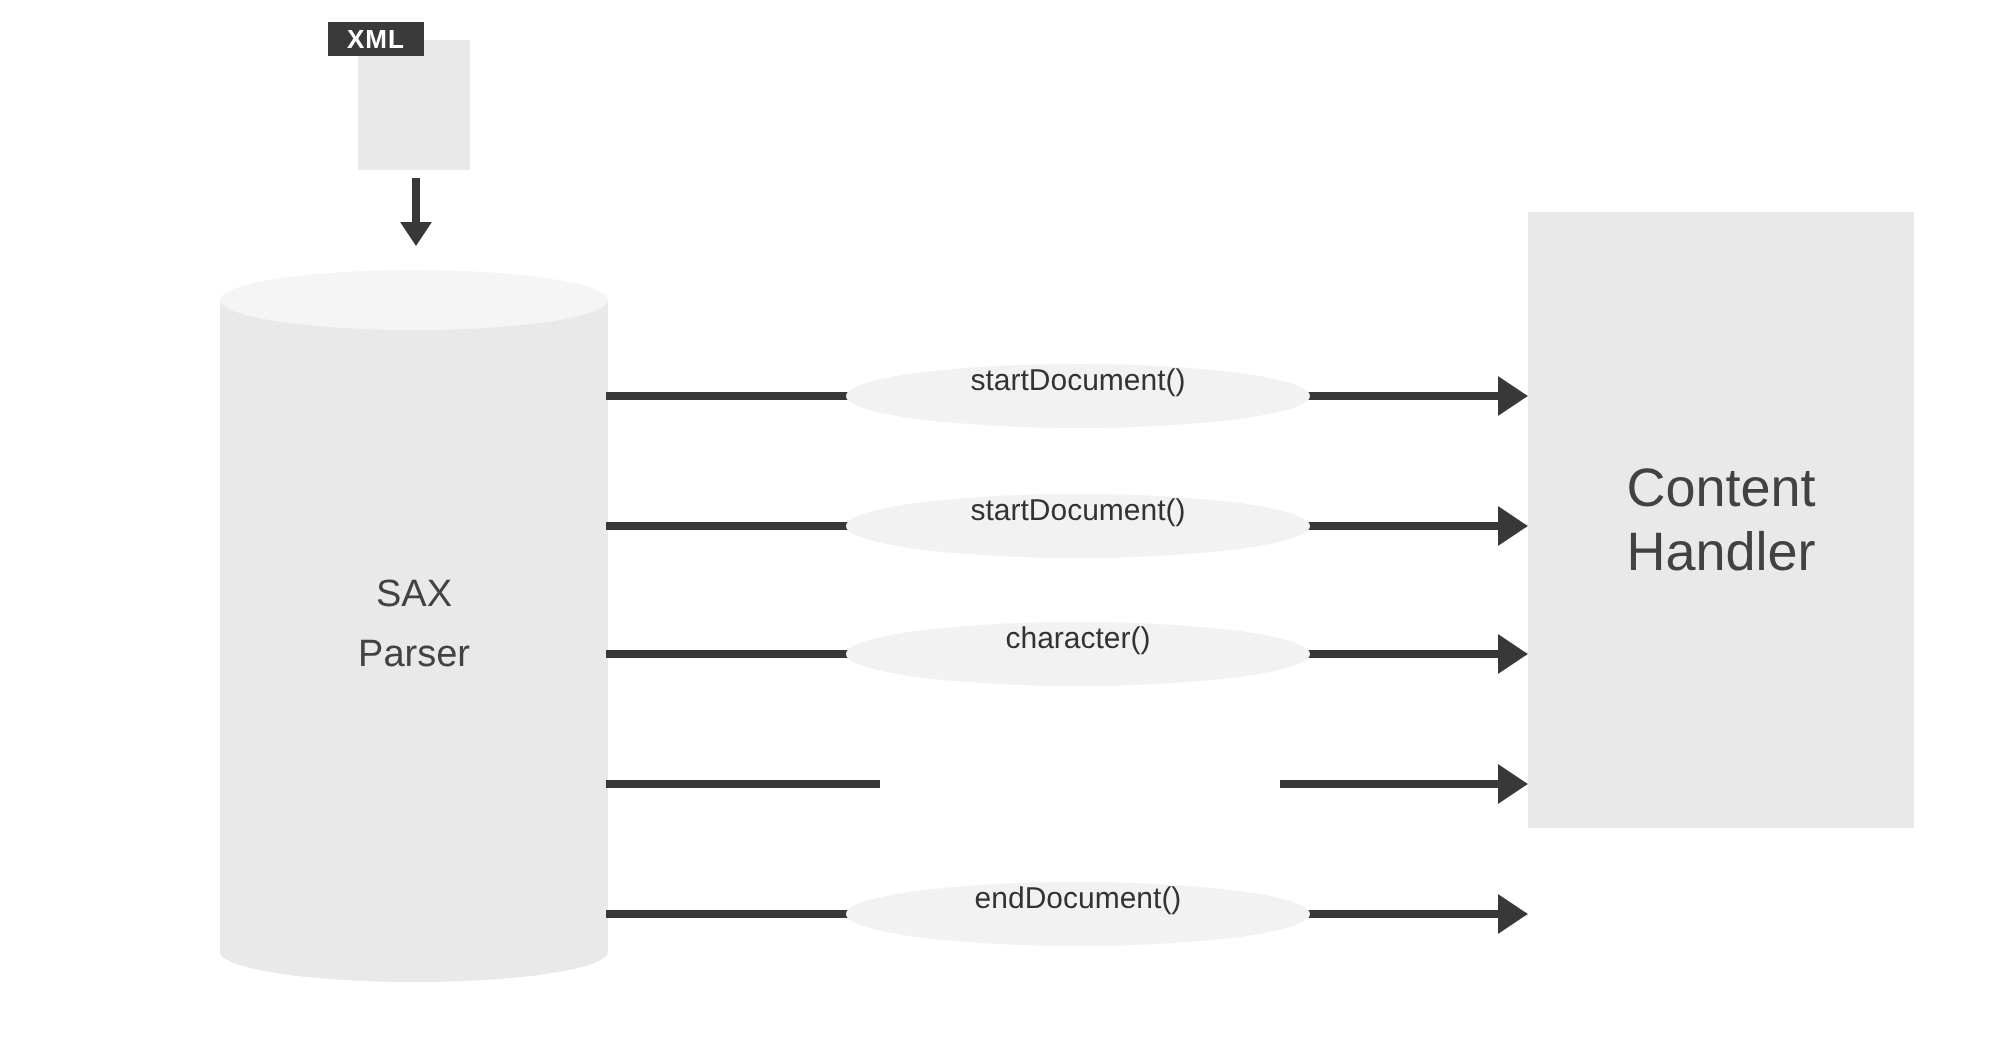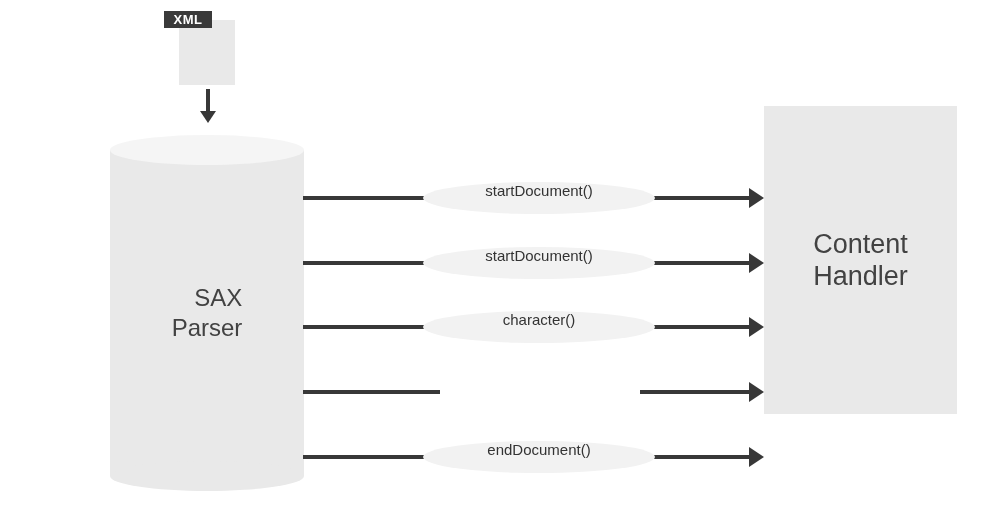--- a/index.html
+++ b/index.html
@@ -63,24 +63,24 @@
     left: 70px;
     top: 150px;
     width: 194px;
     height: 326px;
     display: flex;
     align-items: center;
     justify-content: center;
   }
   .parser-text {
     width: min-content;
-    font-size: 24px;
+    font-size: 19px;
     line-height: 30px;
     color: #424242;
-    text-align: right;
+    text-align: center;
   }
   
   .handler-box {
     position: absolute;
     left: 724px;
     top: 106px;
     width: 193px;
     height: 308px;
     background: #e9e9e9;
     display: flex;

